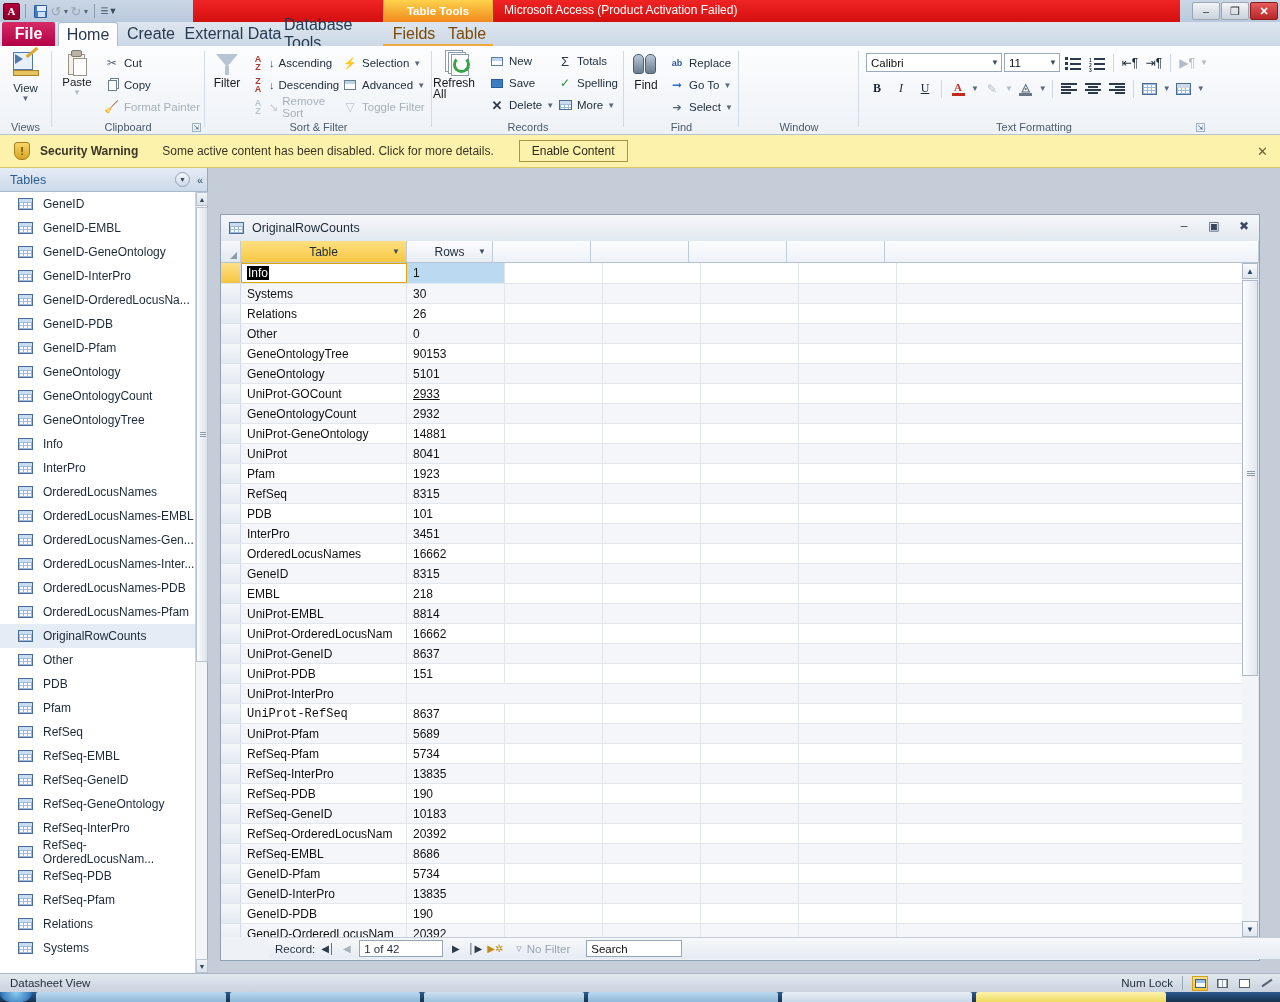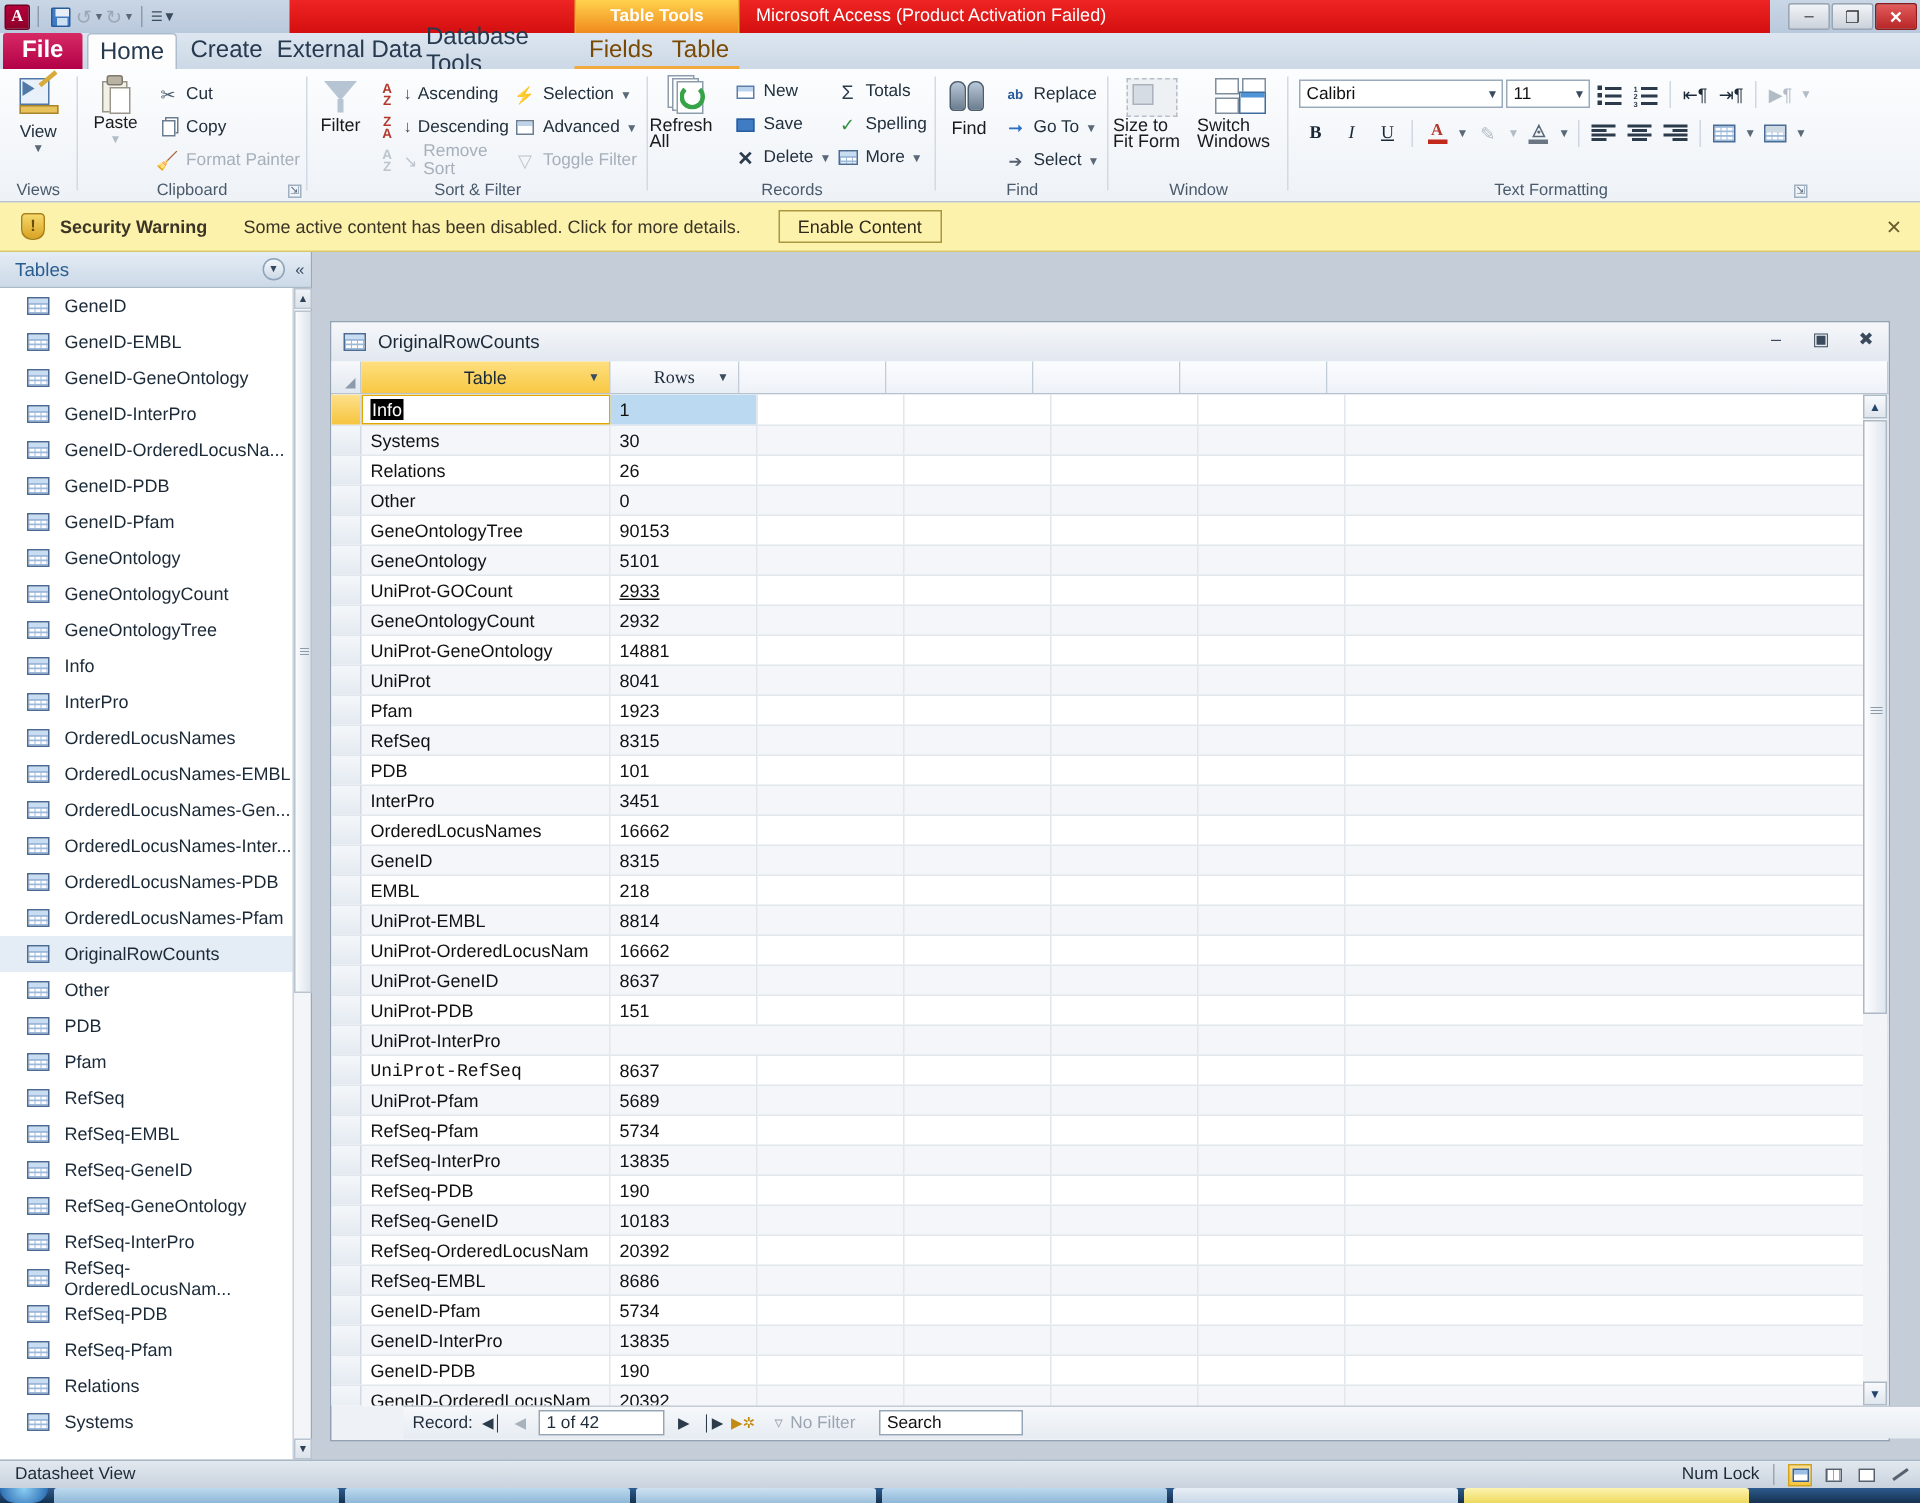--- a/index.html
+++ b/index.html
@@ -475,35 +475,20 @@
           <span>Select</span>
           <span class="caret">▼</span>
         </div>
       </div>
     </div>
     <div class="group-label">Find</div>
   </div>
   <div class="group-sep" style="left:738px;"></div>
 
   <div class="group" style="left:740px; width:118px;">
-    <div style="display:flex; padding-top:6px; gap:4px; justify-content:center;">
-      <div style="width:52px; display:flex; flex-direction:column; align-items:center;">
-        <span class="i-sizefit"></span>
-        <span class="lbl dim" style="line-height:11px;">Size to Fit Form</span>
-      </div>
-      <div style="width:58px; display:flex; flex-direction:column; align-items:center;">
-        <span class="i-switch">
-            <i class="w w1"></i>
-            <i class="w w2"></i>
-            <i class="w w3"></i>
-            <i class="w w4"></i>
-          </span>
-        <span class="lbl" style="line-height:11px;">Switch Windows</span>
-      </div>
-    </div>
     <div class="group-label">Window</div>
   </div>
   <div class="group-sep" style="left:858px;"></div>
 
   <div class="group" style="left:860px; width:348px;">
     <div class="fontbox" style="padding-top:6px; padding-left:6px;">
       <div class="combo" style="width:136px;">
         <span class="cv">Calibri</span>
         <span class="cd">▼</span>
       </div>
@@ -764,21 +749,21 @@
       <span class="ds-wbtn">✖</span>
     </span>
   </div>
 
   <div id="gridHdr">
     <div class="colsel"></div>
     <div class="colhdr active" style="width:166px;">
       <span>Table</span>
       <span class="hcaret">▼</span>
     </div>
-    <div class="colhdr" style="width:86px;font-family:Liberation Serif, serif;">
+    <div class="colhdr" style="width:86px;">
       <span>Rows</span>
       <span class="hcaret">▼</span>
     </div>
     <div class="colhdr blank" style="width:98px;"></div>
     <div class="colhdr blank" style="width:98px;"></div>
     <div class="colhdr blank" style="width:98px;"></div>
     <div class="colhdr blank" style="width:98px;"></div>
     <div class="colhdr blank" style="flex:1;"></div>
   </div>
 

